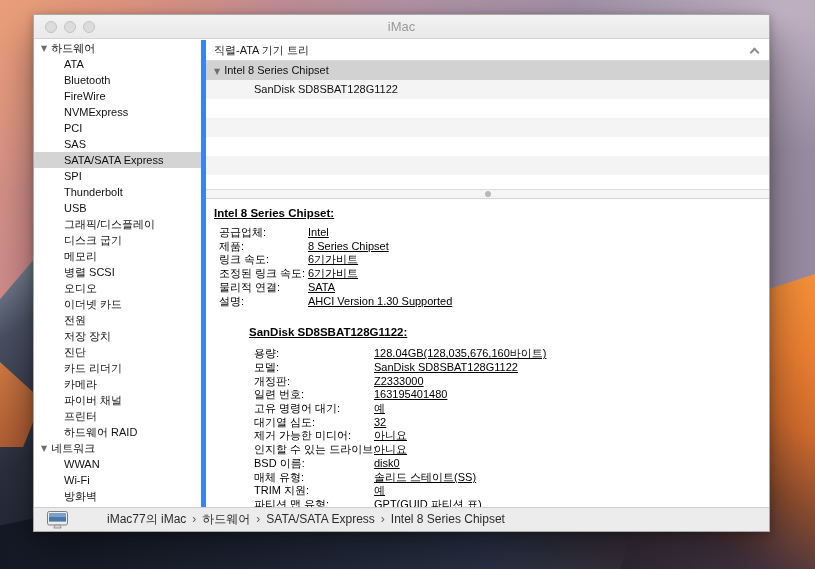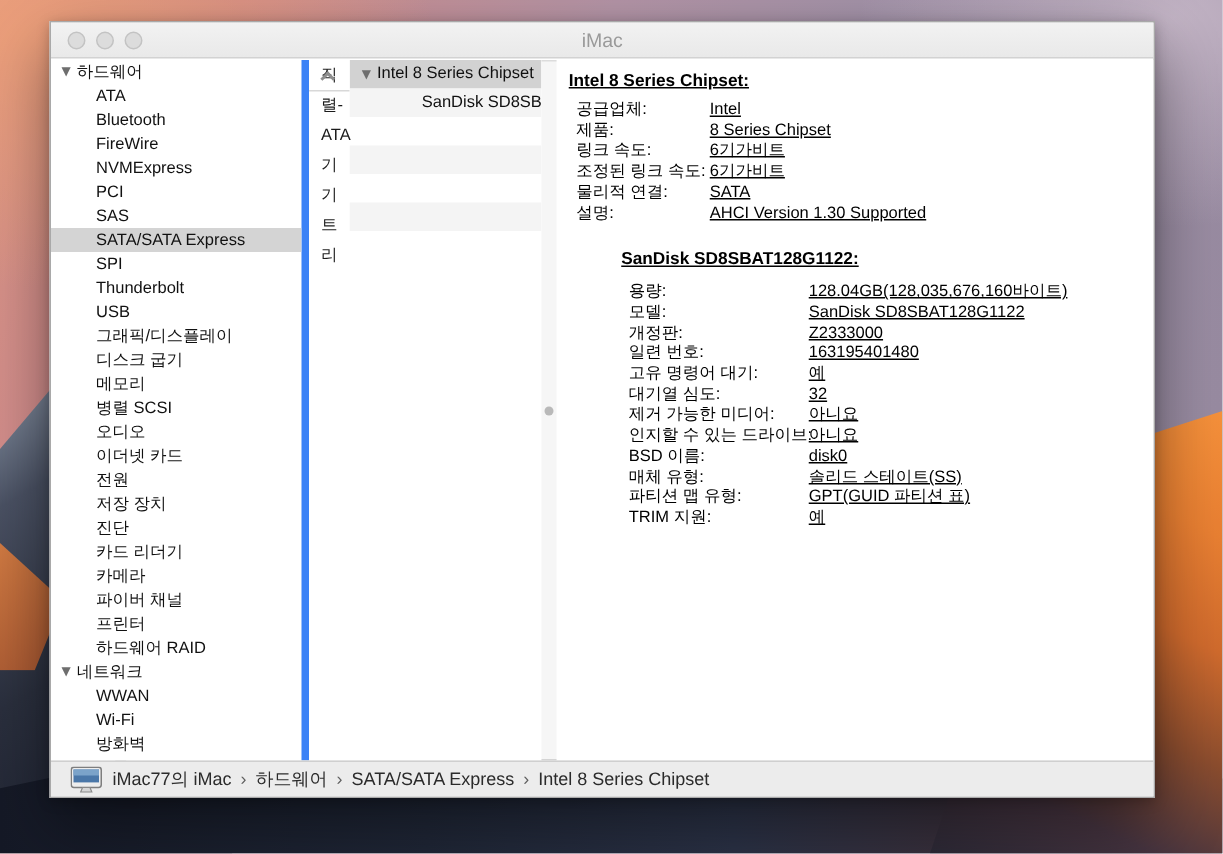--- a/index.html
+++ b/index.html
@@ -41,21 +41,21 @@
   
   .sidebar { width:172px; background:#fff; border-right:5px solid #3b82f6; overflow:hidden; }
   .sb-row { height:16px; line-height:16px; font-size:11px; color:#111; white-space:nowrap; }
   .sb-row.group { padding-left:7px; }
   .sb-row.item { padding-left:30px; }
   .sb-row.sel { background:#d4d4d4; }
   .tri { display:inline-block; font-family:"DejaVu Sans",sans-serif; font-size:8px; color:#6e6e6e;
     margin-right:4px; vertical-align:1px; }
 
   
-  .content { flex:1; display:flex; flex-direction:row; background:#fff; }
+  .content { flex:1; display:flex; flex-direction:column; background:#fff; }
   .tree-header { height:21px; line-height:20px; border-bottom:1px solid #d8d8d8; font-size:11px;
     color:#1a1a1a; padding-left:8px; position:relative; background:#fff; flex:0 0 21px; }
   .chev-up { position:absolute; right:11px; top:9px; width:7px; height:7px;
     border-left:2px solid #8e8e8e; border-top:2px solid #8e8e8e; transform:rotate(45deg); }
   .tree-body { flex:0 0 128px; overflow:hidden; }
   .tree-row { height:19px; line-height:19px; font-size:11px; color:#111; white-space:nowrap; background:#fff; }
   .tree-row.stripe { background:#f4f4f4; }
   .tree-row.sel { background:#d2d2d2; }
   .tree-row.lvl0 { padding-left:8px; }
   .tree-row.lvl1 { padding-left:48px; }
@@ -73,21 +73,21 @@
   .section.s0 { margin-left:5px; }
   .section.s0 .heading { margin-left:-5px; }
   .section.s0 .dlabel { width:89px; }
   .section.s1 { margin-top:18px; margin-left:40px; }
   .section.s1 .heading { margin-left:-5px; margin-bottom:9px; }
   .section.s1 .dlabel { width:120px; }
 
   
   .bottombar { position:absolute; left:0; right:0; bottom:0; height:24px; background:#ececec;
     border-top:1px solid #cfcfcf; display:flex; align-items:center; padding-left:13px;
-    font-size:12px; color:#2b2b2b; white-space:nowrap; }
+    font-size:12px; color:#2b2b2b; white-space:nowrap;gap:32px; }
   .bottombar svg { margin-right:7px; flex:0 0 auto; }
   .bc-sep { color:#5f5f5f; margin:0 6px; }
 </style>
 </head>
 <body>
 
 <div class="wallpaper">
   <div class="m-left"></div>
   <div class="m-left-orange"></div>
   <div class="m-bottom"></div>
@@ -170,22 +170,22 @@
             <div class="drow"><span class="dlabel">용량:</span><span class="dvalue">128.04GB(128,035,676,160바이트)</span></div>
             <div class="drow"><span class="dlabel">모델:</span><span class="dvalue">SanDisk SD8SBAT128G1122</span></div>
             <div class="drow"><span class="dlabel">개정판:</span><span class="dvalue">Z2333000</span></div>
             <div class="drow"><span class="dlabel">일련 번호:</span><span class="dvalue">163195401480</span></div>
             <div class="drow"><span class="dlabel">고유 명령어 대기:</span><span class="dvalue">예</span></div>
             <div class="drow"><span class="dlabel">대기열 심도:</span><span class="dvalue">32</span></div>
             <div class="drow"><span class="dlabel">제거 가능한 미디어:</span><span class="dvalue">아니요</span></div>
             <div class="drow"><span class="dlabel">인지할 수 있는 드라이브:</span><span class="dvalue">아니요</span></div>
             <div class="drow"><span class="dlabel">BSD 이름:</span><span class="dvalue">disk0</span></div>
             <div class="drow"><span class="dlabel">매체 유형:</span><span class="dvalue">솔리드 스테이트(SS)</span></div>
+            <div class="drow"><span class="dlabel">TRIM 지원:</span><span class="dvalue">예</span></div>
             <div class="drow"><span class="dlabel">파티션 맵 유형:</span><span class="dvalue">GPT(GUID 파티션 표)</span></div>
-            <div class="drow"><span class="dlabel">TRIM 지원:</span><span class="dvalue">예</span></div>
           </div>
         </div>
     </div>
   </div>
 
   <div class="bottombar">
     <svg width="21" height="18" viewBox="0 0 21 18">
       <rect x="0.5" y="0.5" width="20" height="13.5" rx="1.8" fill="#ededed" stroke="#7e7e7e"></rect>
       <rect x="2" y="2" width="17" height="8.6" fill="#4a77a8"></rect>
       <rect x="2" y="2" width="17" height="4" fill="#7ba3c9"></rect>

